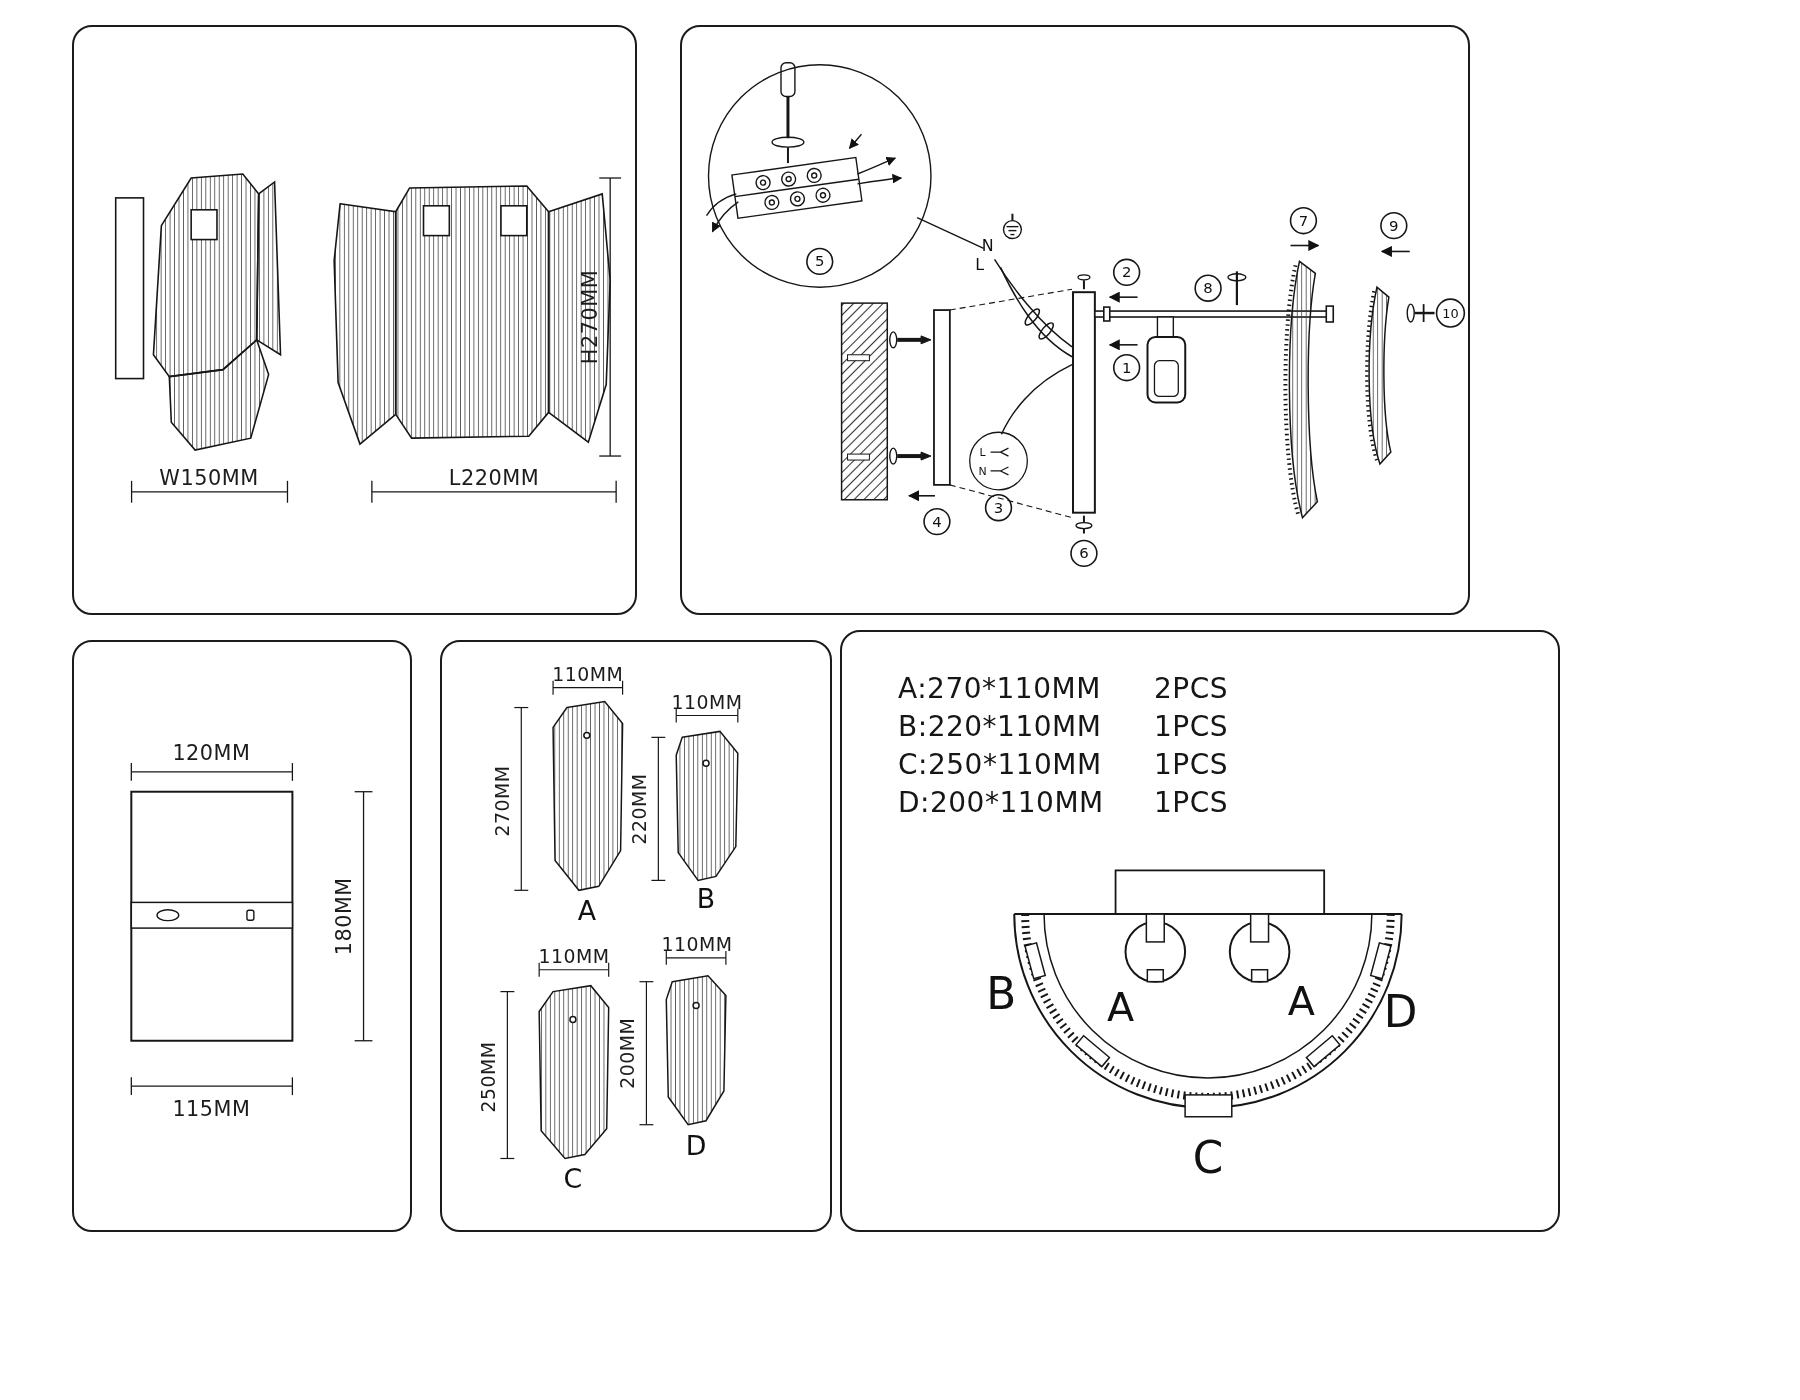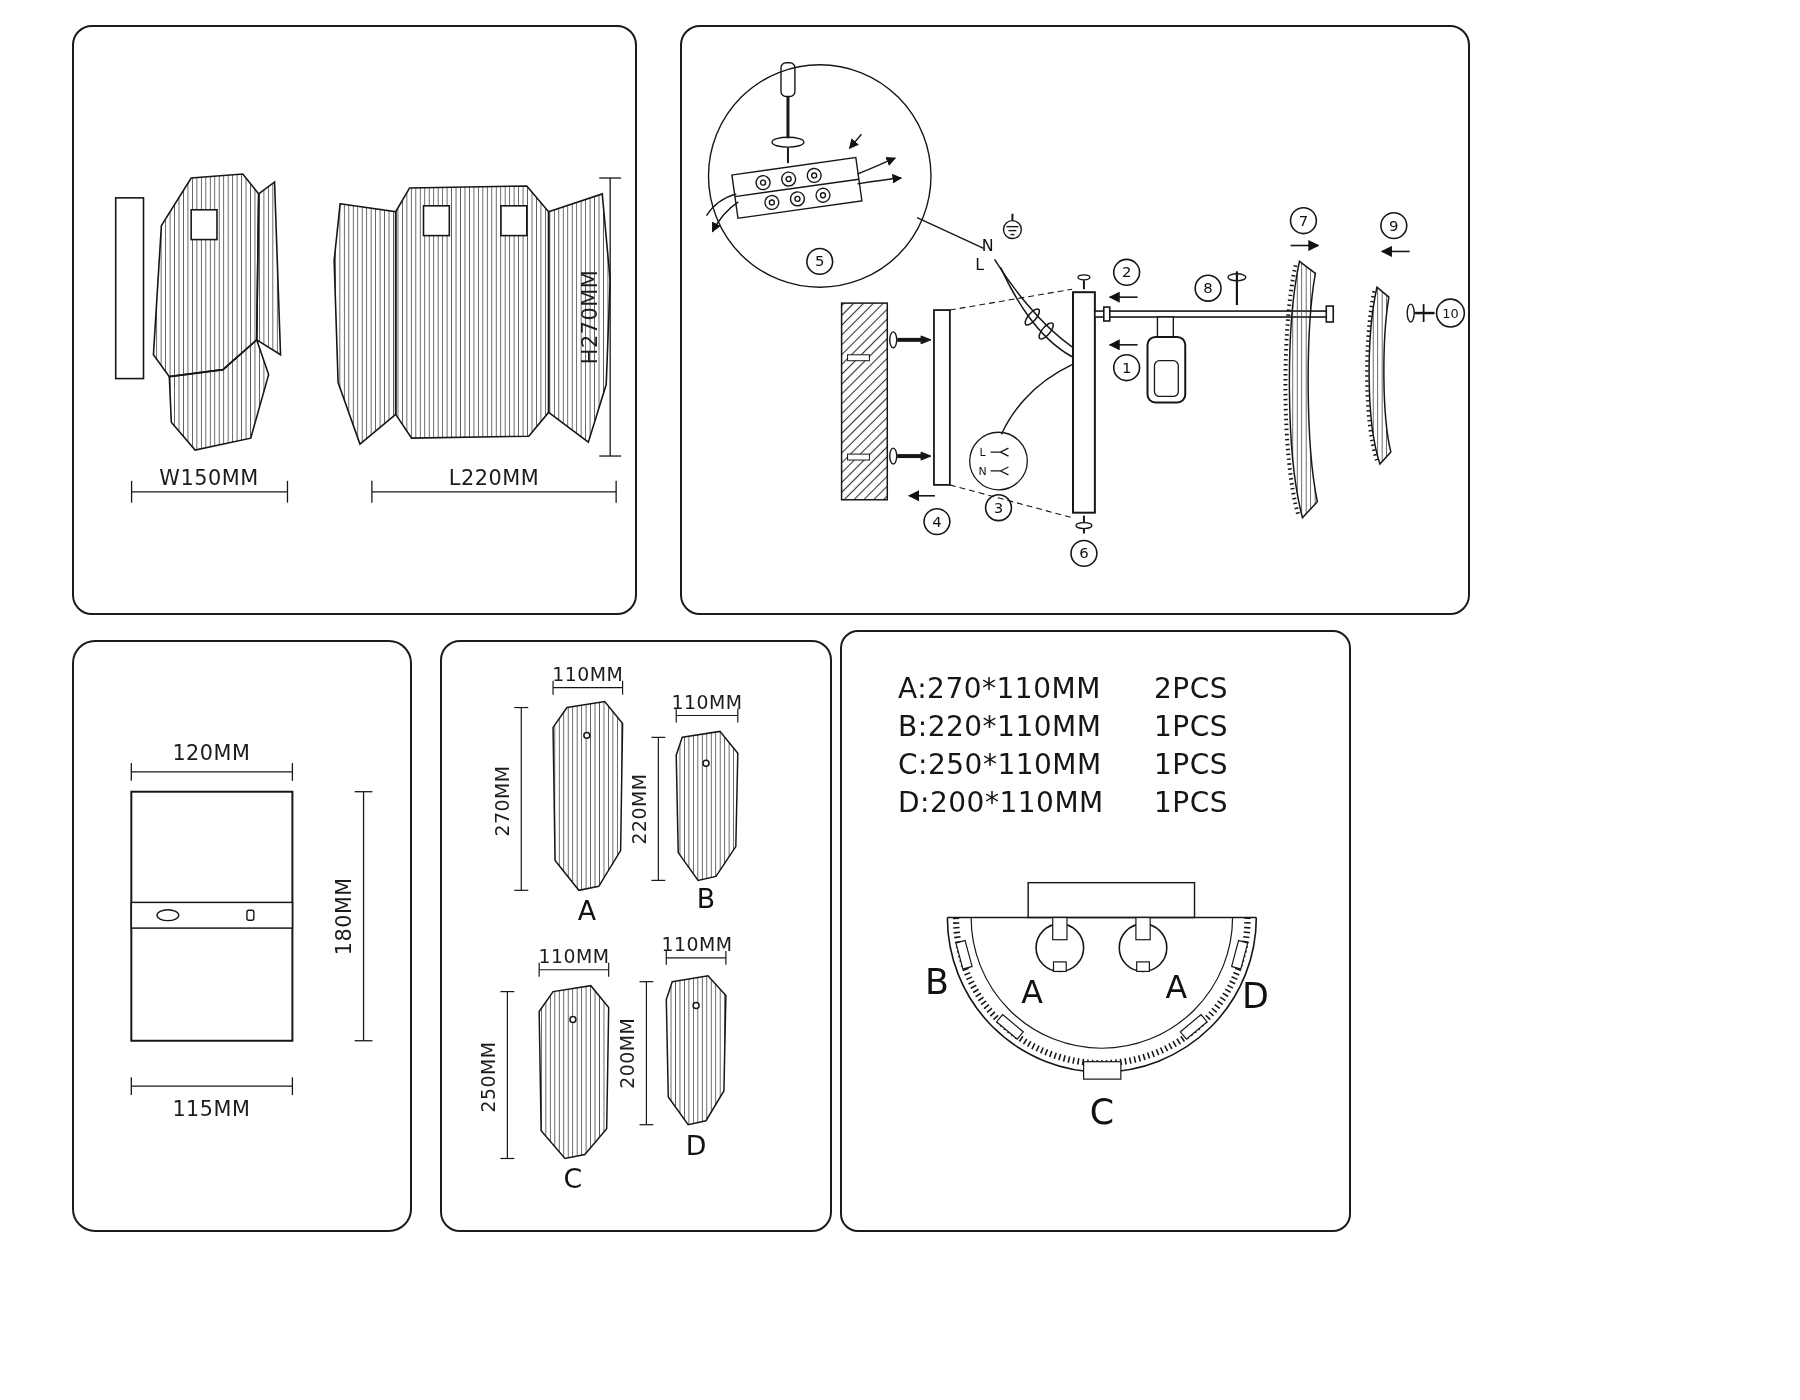--- a/index.html
+++ b/index.html
@@ -2,23 +2,23 @@
 <html><head>
 <meta charset="utf-8">
 <style>
   html,body{margin:0;padding:0;background:#ffffff;}
   .sheet{position:relative;width:1800px;height:1400px;background:#ffffff;overflow:hidden;
          font-family:"DejaVu Sans", sans-serif;}
   .panel{position:absolute;background:#fff;border:2.5px solid #1b1b1b;border-radius:20px;box-sizing:border-box;}
   .panel > svg{display:block;width:100%;height:100%;}
   #p1{left:72px;top:25px;width:565px;height:590px;}
   #p2{left:680px;top:25px;width:790px;height:590px;}
-  #p3{left:72px;top:640px;width:340px;height:592px;border-radius:23px;}
+  #p3{left:72px;top:640px;width:340px;height:592px;}
   #p4{left:440px;top:640px;width:392px;height:592px;}
-  #p5{left:840px;top:630px;width:511px;height:602px;border-radius:18px;}
+  #p5{left:840px;top:630px;width:720px;height:602px;}
   text{font-family:"DejaVu Sans", sans-serif;}
   .dim{font-size:21px;fill:#1c1c1c;letter-spacing:.5px;text-anchor:middle;}
   .num{font-size:15px;fill:#111;text-anchor:middle;}
   .num10{font-size:13px;fill:#111;text-anchor:middle;}
   .wire{font-size:16px;fill:#111;text-anchor:middle;}
   .tiny{font-size:11px;fill:#111;text-anchor:middle;}
   .letter{font-size:27px;fill:#111;text-anchor:middle;}
   .letter-big{font-size:44px;fill:#111;text-anchor:middle;}
   .parts-list{position:absolute;left:56px;top:40px;z-index:2;}
   .parts-row{display:flex;width:330px;justify-content:space-between;

